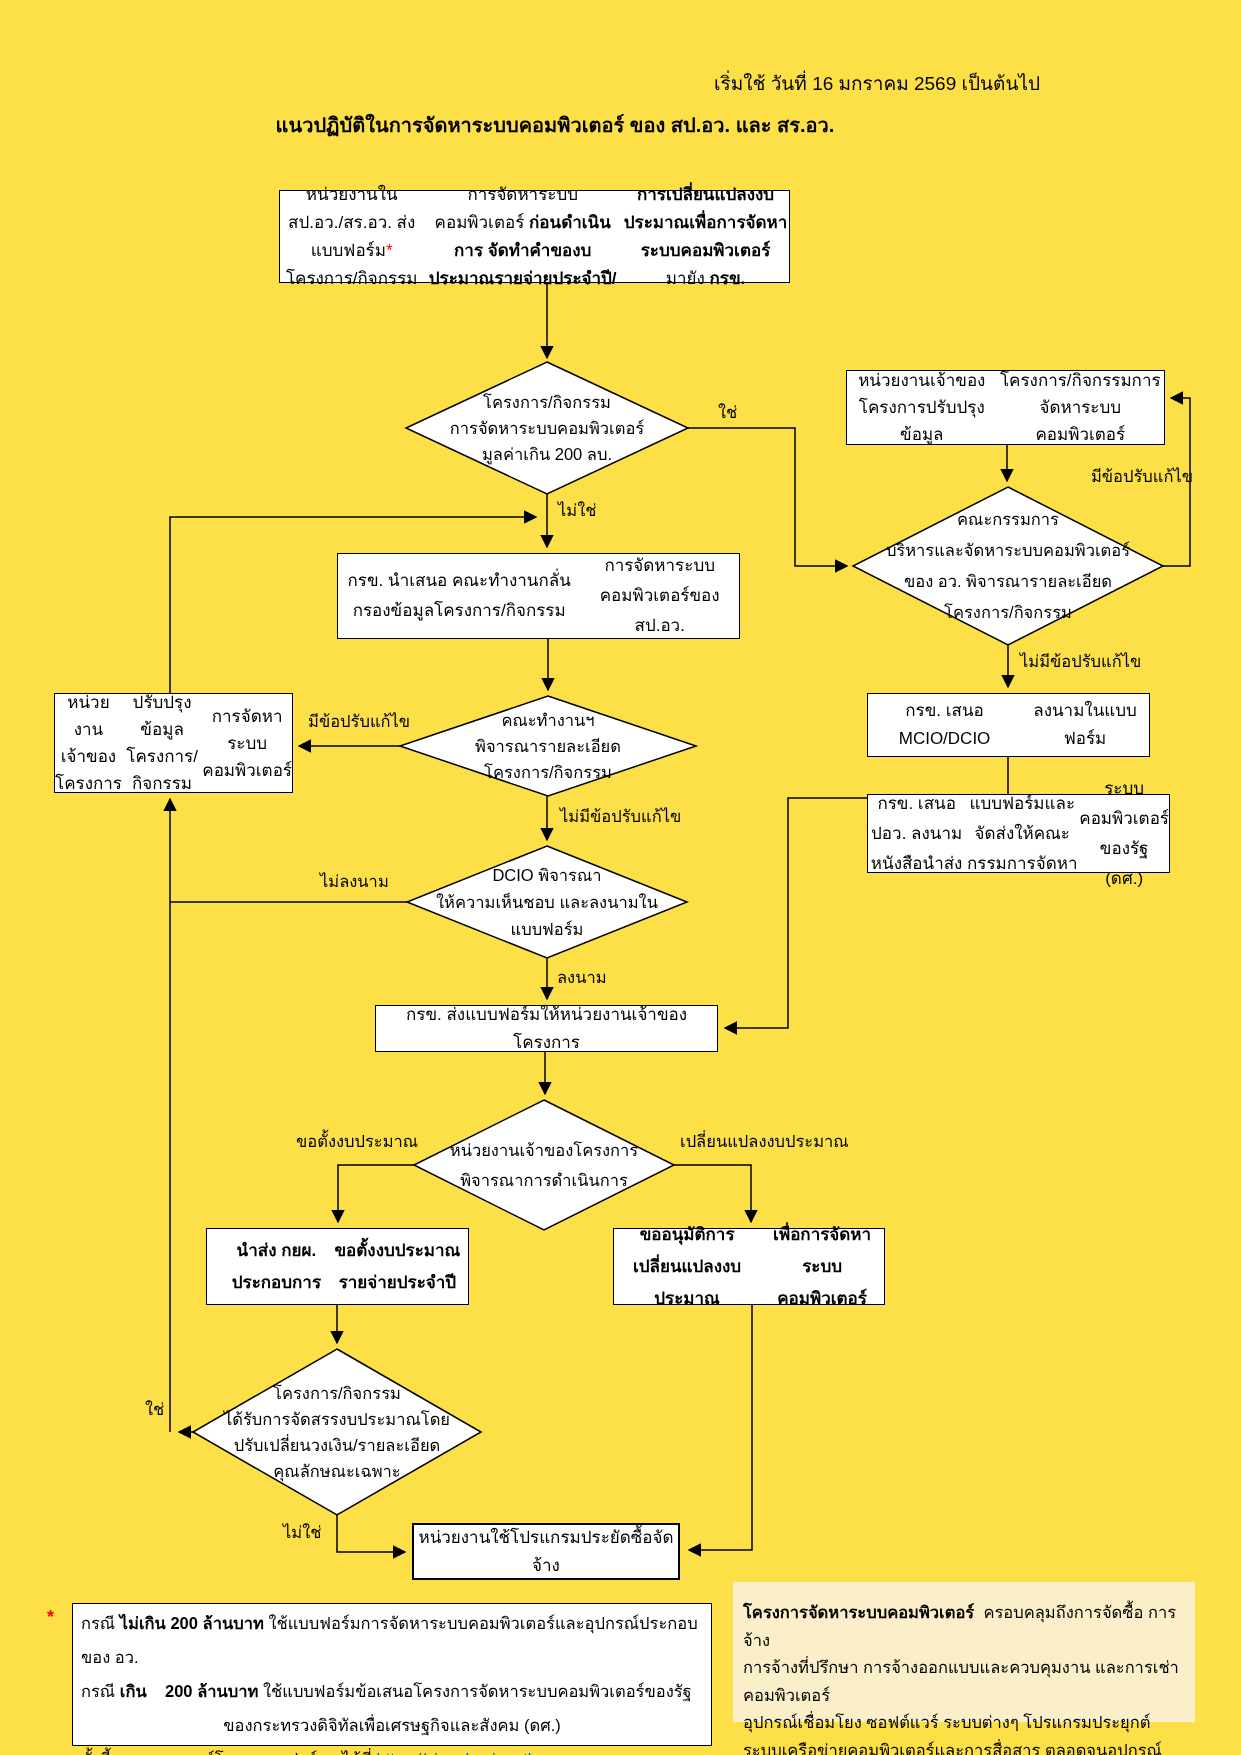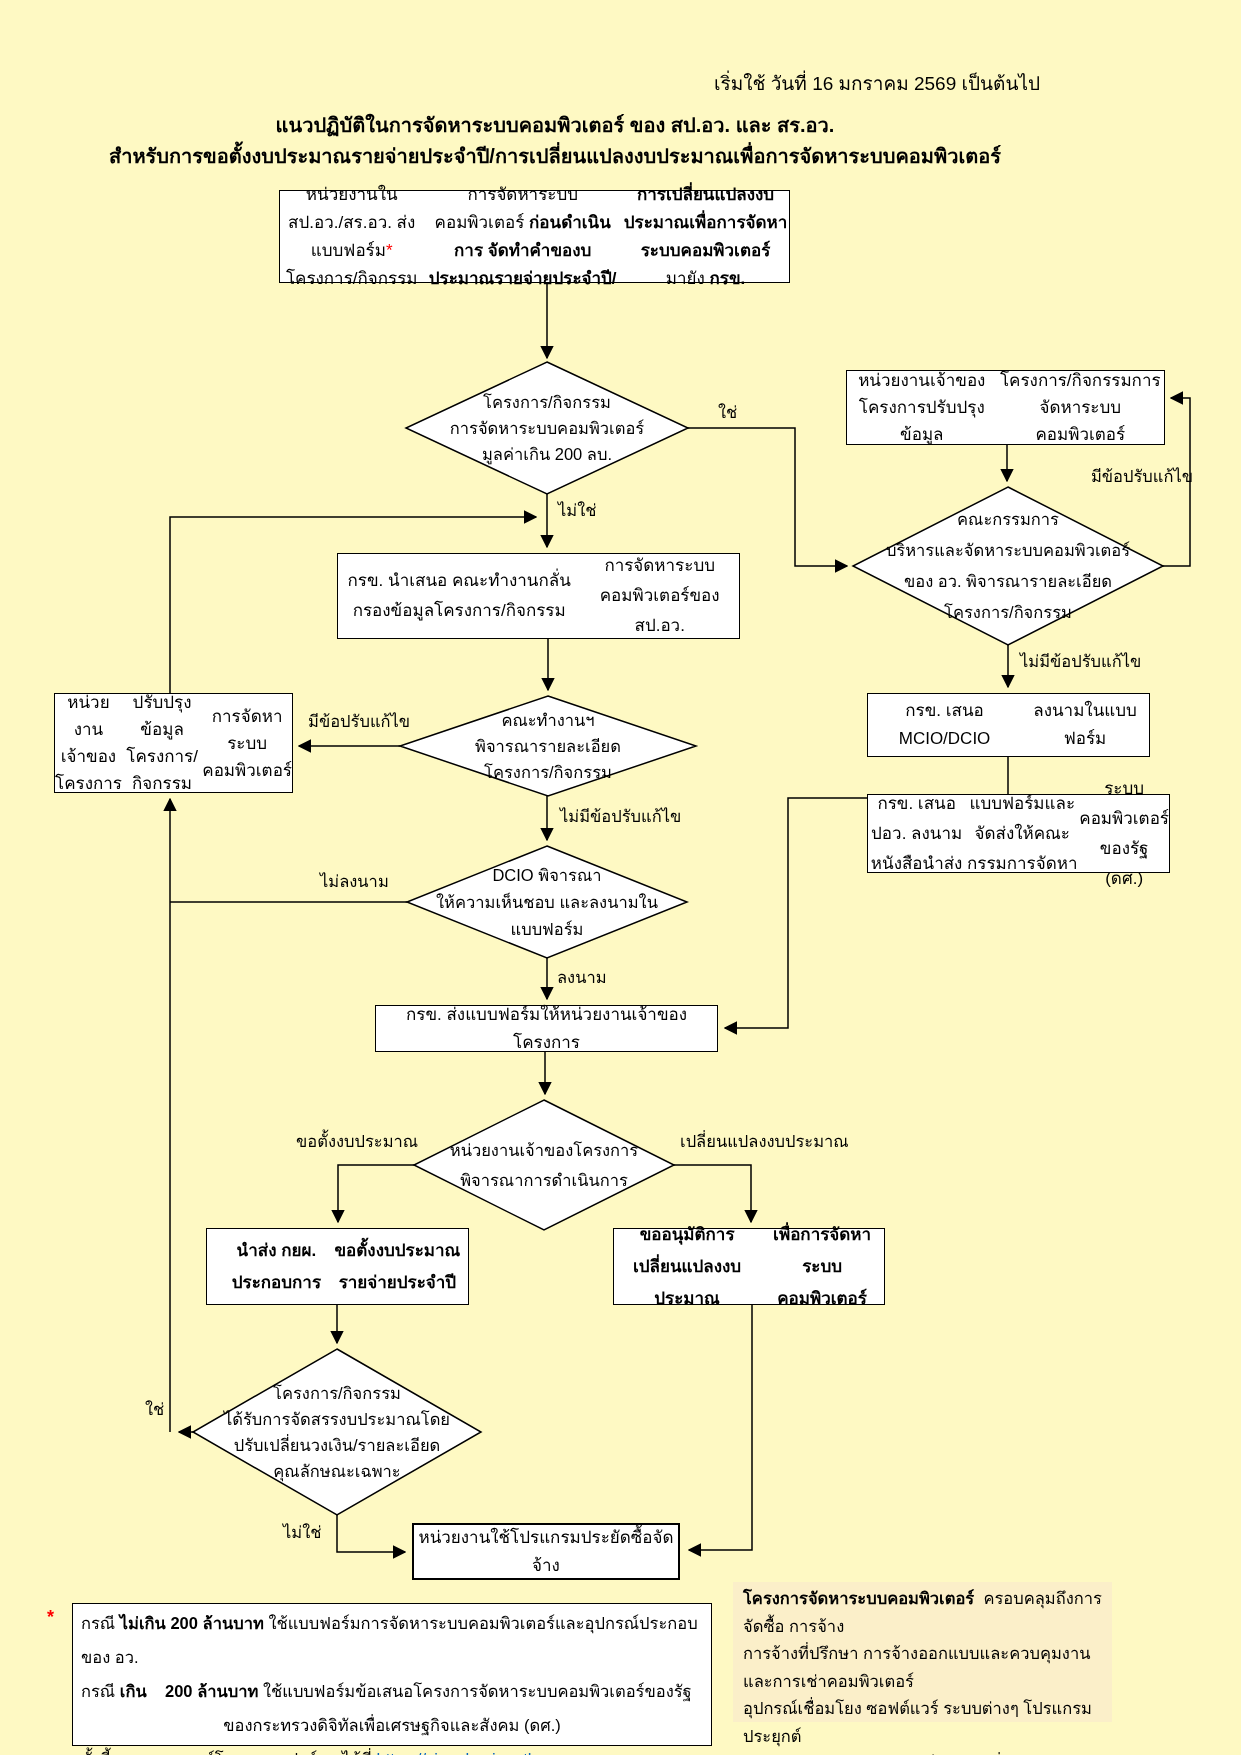--- a/index.html
+++ b/index.html
@@ -1,20 +1,20 @@
 <!DOCTYPE html>
 <html lang="th" style="--red: #FF0000; --link: #0563C1; --defbg: #FBEFC9; --line: #000000;"><head>
 <meta charset="utf-8">
 <style>
   :root{
     --line:#000000; --red:#FF0000; --link:#0563C1; --defbg:#FBEFC9;
   }
   html,body{margin:0;padding:0;background:#e8e8e8;}
   #page{
-    position:relative;width:1241px;height:1755px;background:#fef9c3;
+    position:relative;width:1241px;height:1755px;background:#fde047;
     font-family:"Liberation Sans","DejaVu Sans",sans-serif;color:#000;
     margin:0 auto;overflow:hidden;
   }
   #connectors{position:absolute;left:0;top:0;pointer-events:none;}
   .box{
     position:absolute;border:1.4px solid var(--line);background:#fff;
     display:flex;flex-direction:row;justify-content:center;align-items:center;
     text-align:center;font-size:17px;line-height:28px;box-sizing:border-box;
   }
   .dtext{
@@ -29,23 +29,23 @@
     font-size:20px;font-weight:bold;line-height:31px;}
   #footnote{
     position:absolute;left:72px;top:1603px;width:640px;height:143px;
     border:1.4px solid var(--line);box-sizing:border-box;font-size:16.5px;
     line-height:34px;padding:2px 8px;background:#fff;
   }
   #footnote .c{text-align:center;}
   #footnote a{color:var(--link);text-decoration:underline;}
   #fnstar{position:absolute;left:47px;top:1607px;font-size:18px;font-weight:bold;}
   #definition{
-    position:absolute;left:733px;top:1582px;width:379px;height:140px;
+    position:absolute;left:733px;top:1582px;width:462px;height:140px;
     background:var(--defbg);box-sizing:border-box;font-size:16.5px;
-    line-height:27.5px;padding:3px 10px;
+    line-height:27.5px;padding:17px 10px;
   }
   .thick{border-width:2.5px;}
 </style>
 </head>
 <body>
 
 <div id="page">
 
   <svg id="connectors" width="1241" height="1755" viewBox="0 0 1241 1755">
     <defs>
@@ -83,21 +83,20 @@
       <polygon points="548,696 696,746 548,796 400,746"></polygon>
       <polygon points="547,846 687,902 547,958 407,902"></polygon>
       <polygon points="544,1100 674,1165 544,1230 414,1165"></polygon>
       <polygon points="337,1349 481,1432 337,1515 193,1432"></polygon>
     </g>
   </svg>
 
   <div class="hdr-date">เริ่มใช้ วันที่  16 มกราคม 2569 เป็นต้นไป</div>
   <div class="hdr-title">
     <div>แนวปฏิบัติในการจัดหาระบบคอมพิวเตอร์ ของ สป.อว. และ สร.อว.</div>
-    <div>สำหรับการขอตั้งงบประมาณรายจ่ายประจำปี/การเปลี่ยนแปลงงบประมาณเพื่อการจัดหาระบบคอมพิวเตอร์</div>
   </div>
 
   <div class="box" style="left:279px;top:190px;width:511px;height:93px;">
     <div><span>หน่วยงานใน สป.อว./สร.อว. ส่งแบบฟอร์ม</span><span class="red">*</span><span> โครงการ/กิจกรรม</span></div>
     <div><span>การจัดหาระบบคอมพิวเตอร์ </span><span class="bold">ก่อนดำเนินการ จัดทำคำของบประมาณรายจ่ายประจำปี/</span></div>
     <div><span class="bold">การเปลี่ยนแปลงงบประมาณเพื่อการจัดหาระบบคอมพิวเตอร์</span><span> มายัง </span><span class="bold">กรข.</span></div>
   </div>
 
   <div class="dtext" style="left:547px;top:428px;line-height:26px;">
     <div>โครงการ/กิจกรรม</div>

